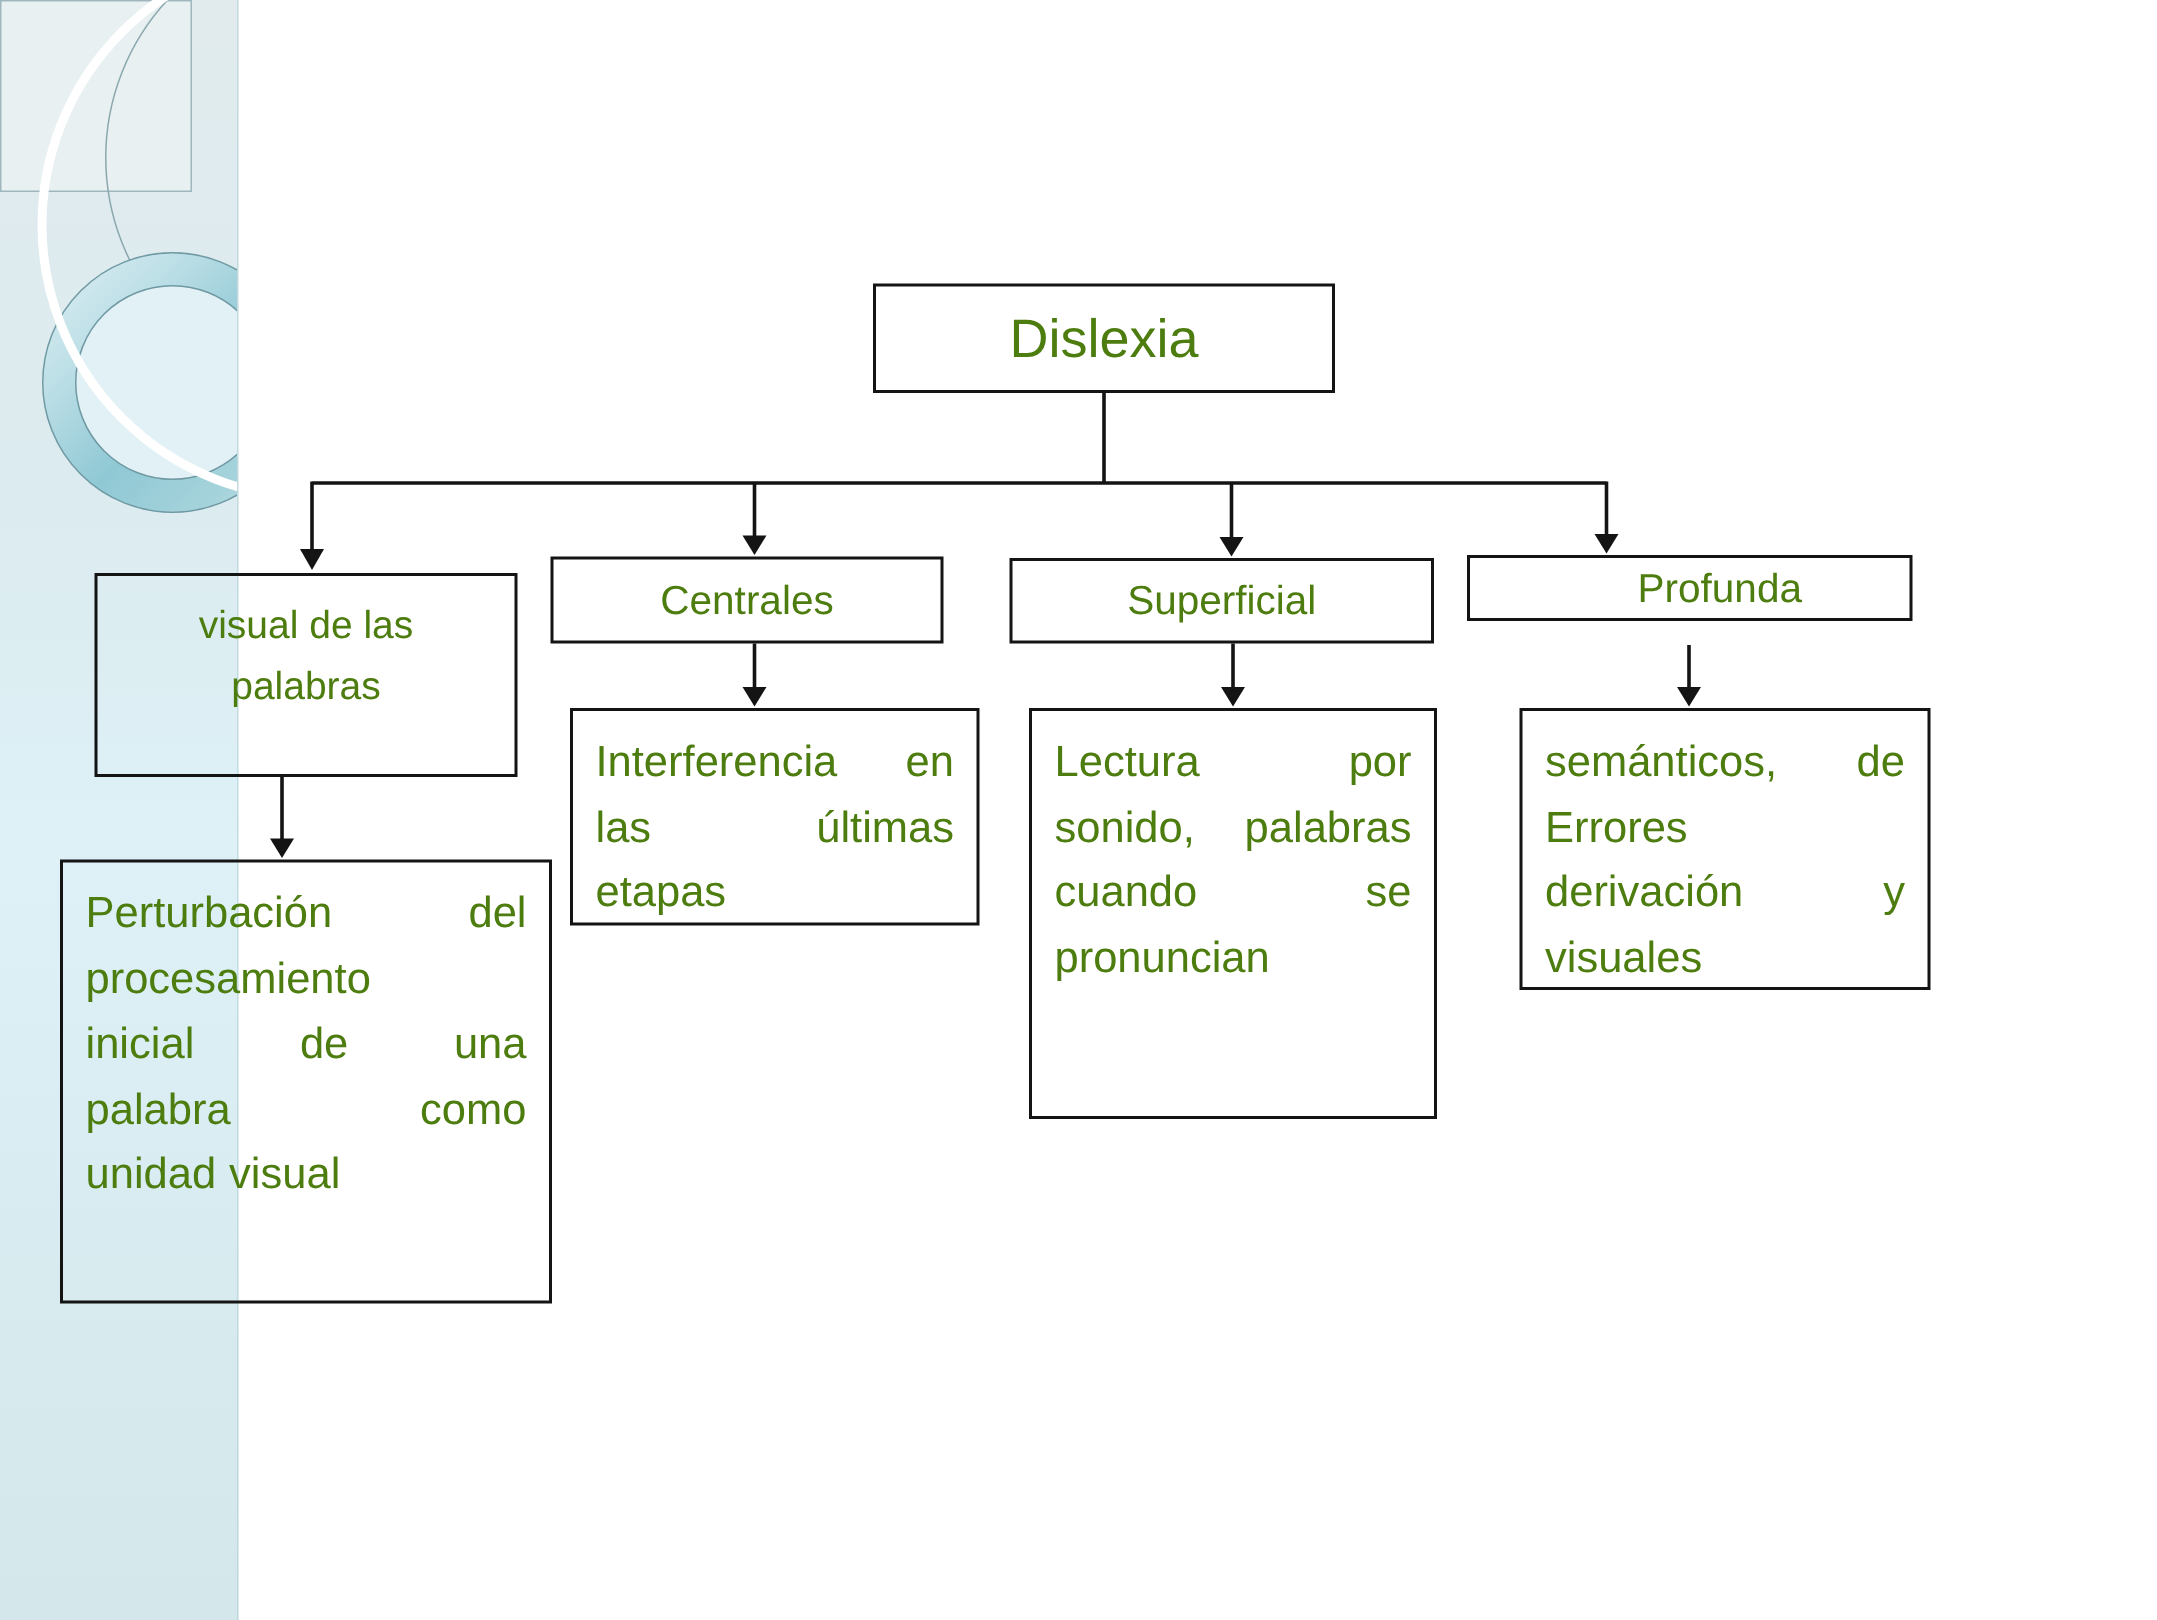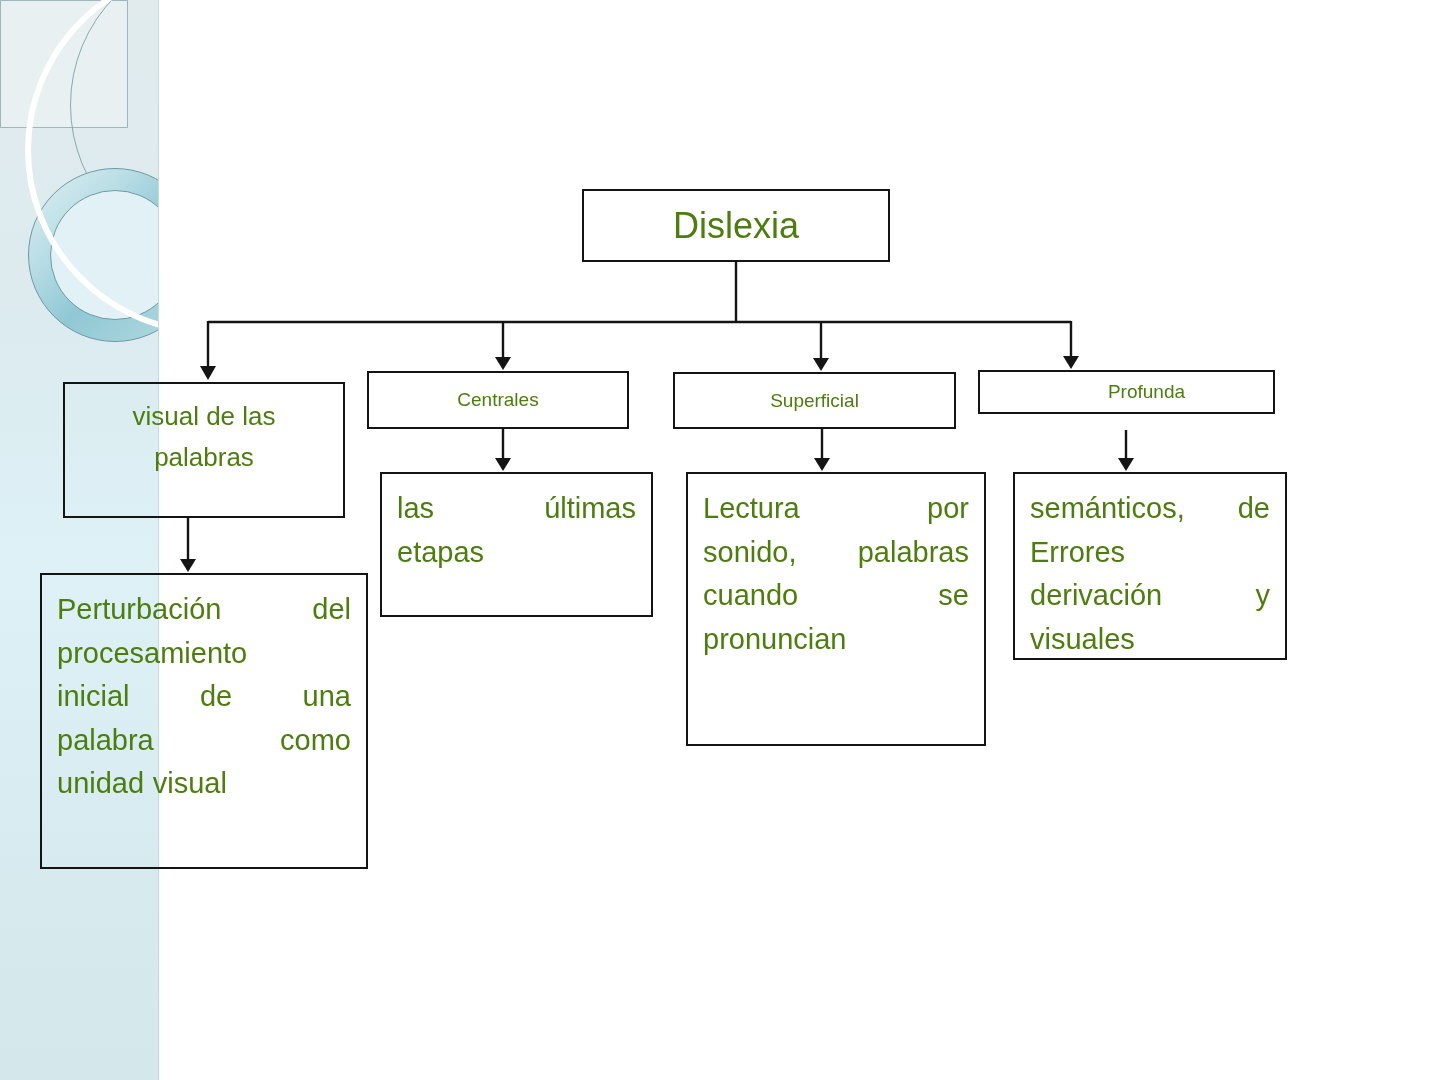--- a/index.html
+++ b/index.html
@@ -44,38 +44,38 @@
   svg.connectors polygon { fill: #141414; }
 
   
   .node {
     position: absolute; z-index: 3;
     border: 2px solid #141414; background: transparent;
     color: #4d7c0f;
   }
   .label-box { display: flex; align-items: center; justify-content: center; text-align: center; }
   .root-label { font-size: 36px; }
-  .branch-label { font-size: 19px; }
+  .branch-label { font-size: 27px; }
 
   .clines { font-size: 26px; line-height: 41px; padding: 12px 8px 0 8px; }
   .clines .tline { text-align: center; text-align-last: center; }
 
   .jlines { font-size: 29px; line-height: 43.5px; padding: 13px 15px 0 15px; }
   .jlines .tline { text-align: justify; text-align-last: justify; word-spacing: 0.02em; }
   .jlines .tline.last { text-align-last: left; }
 
   
   #node-dislexia      { left: 582px; top: 189px; width: 308px; height: 73px; }
   #node-formacion     { left: 63px;  top: 382px; width: 282px; height: 136px; }
   #node-centrales     { left: 367px; top: 371px; width: 262px; height: 58px; }
   #node-superficial   { left: 673px; top: 372px; width: 283px; height: 57px; }
   #node-profunda      { left: 978px; top: 370px; width: 297px; height: 44px; padding-left: 40px; }
   #node-perturbacion  { left: 40px;  top: 573px; width: 328px; height: 296px; }
   #node-interferencia { left: 380px; top: 472px; width: 273px; height: 145px; }
-  #node-lectura       { left: 686px; top: 472px; width: 300px; height: 274px; }
+  #node-lectura       { left: 686px; top: 472px; width: 272px; height: 274px; }
   #node-errores       { left: 1013px; top: 472px; width: 274px; height: 188px; }
 </style>
 </head>
 <body>
 
 <div class="slide">
 
   <div class="strip">
     <div class="d-rect"></div>
     <div class="d-thin"></div>
@@ -130,20 +130,21 @@
 
   <div class="node jlines" id="node-perturbacion">
       <div class="tline">Perturbación del</div>
       <div class="tline">procesamiento</div>
       <div class="tline">inicial de una</div>
       <div class="tline">palabra como</div>
       <div class="tline last">unidad visual</div>
     </div>
 
   <div class="node jlines" id="node-interferencia">
+      <div class="tline">Interferencia en</div>
       <div class="tline">las últimas</div>
       <div class="tline last">etapas</div>
     </div>
 
   <div class="node jlines" id="node-lectura">
       <div class="tline">Lectura por</div>
       <div class="tline">sonido, palabras</div>
       <div class="tline">cuando se</div>
       <div class="tline last">pronuncian</div>
     </div>

